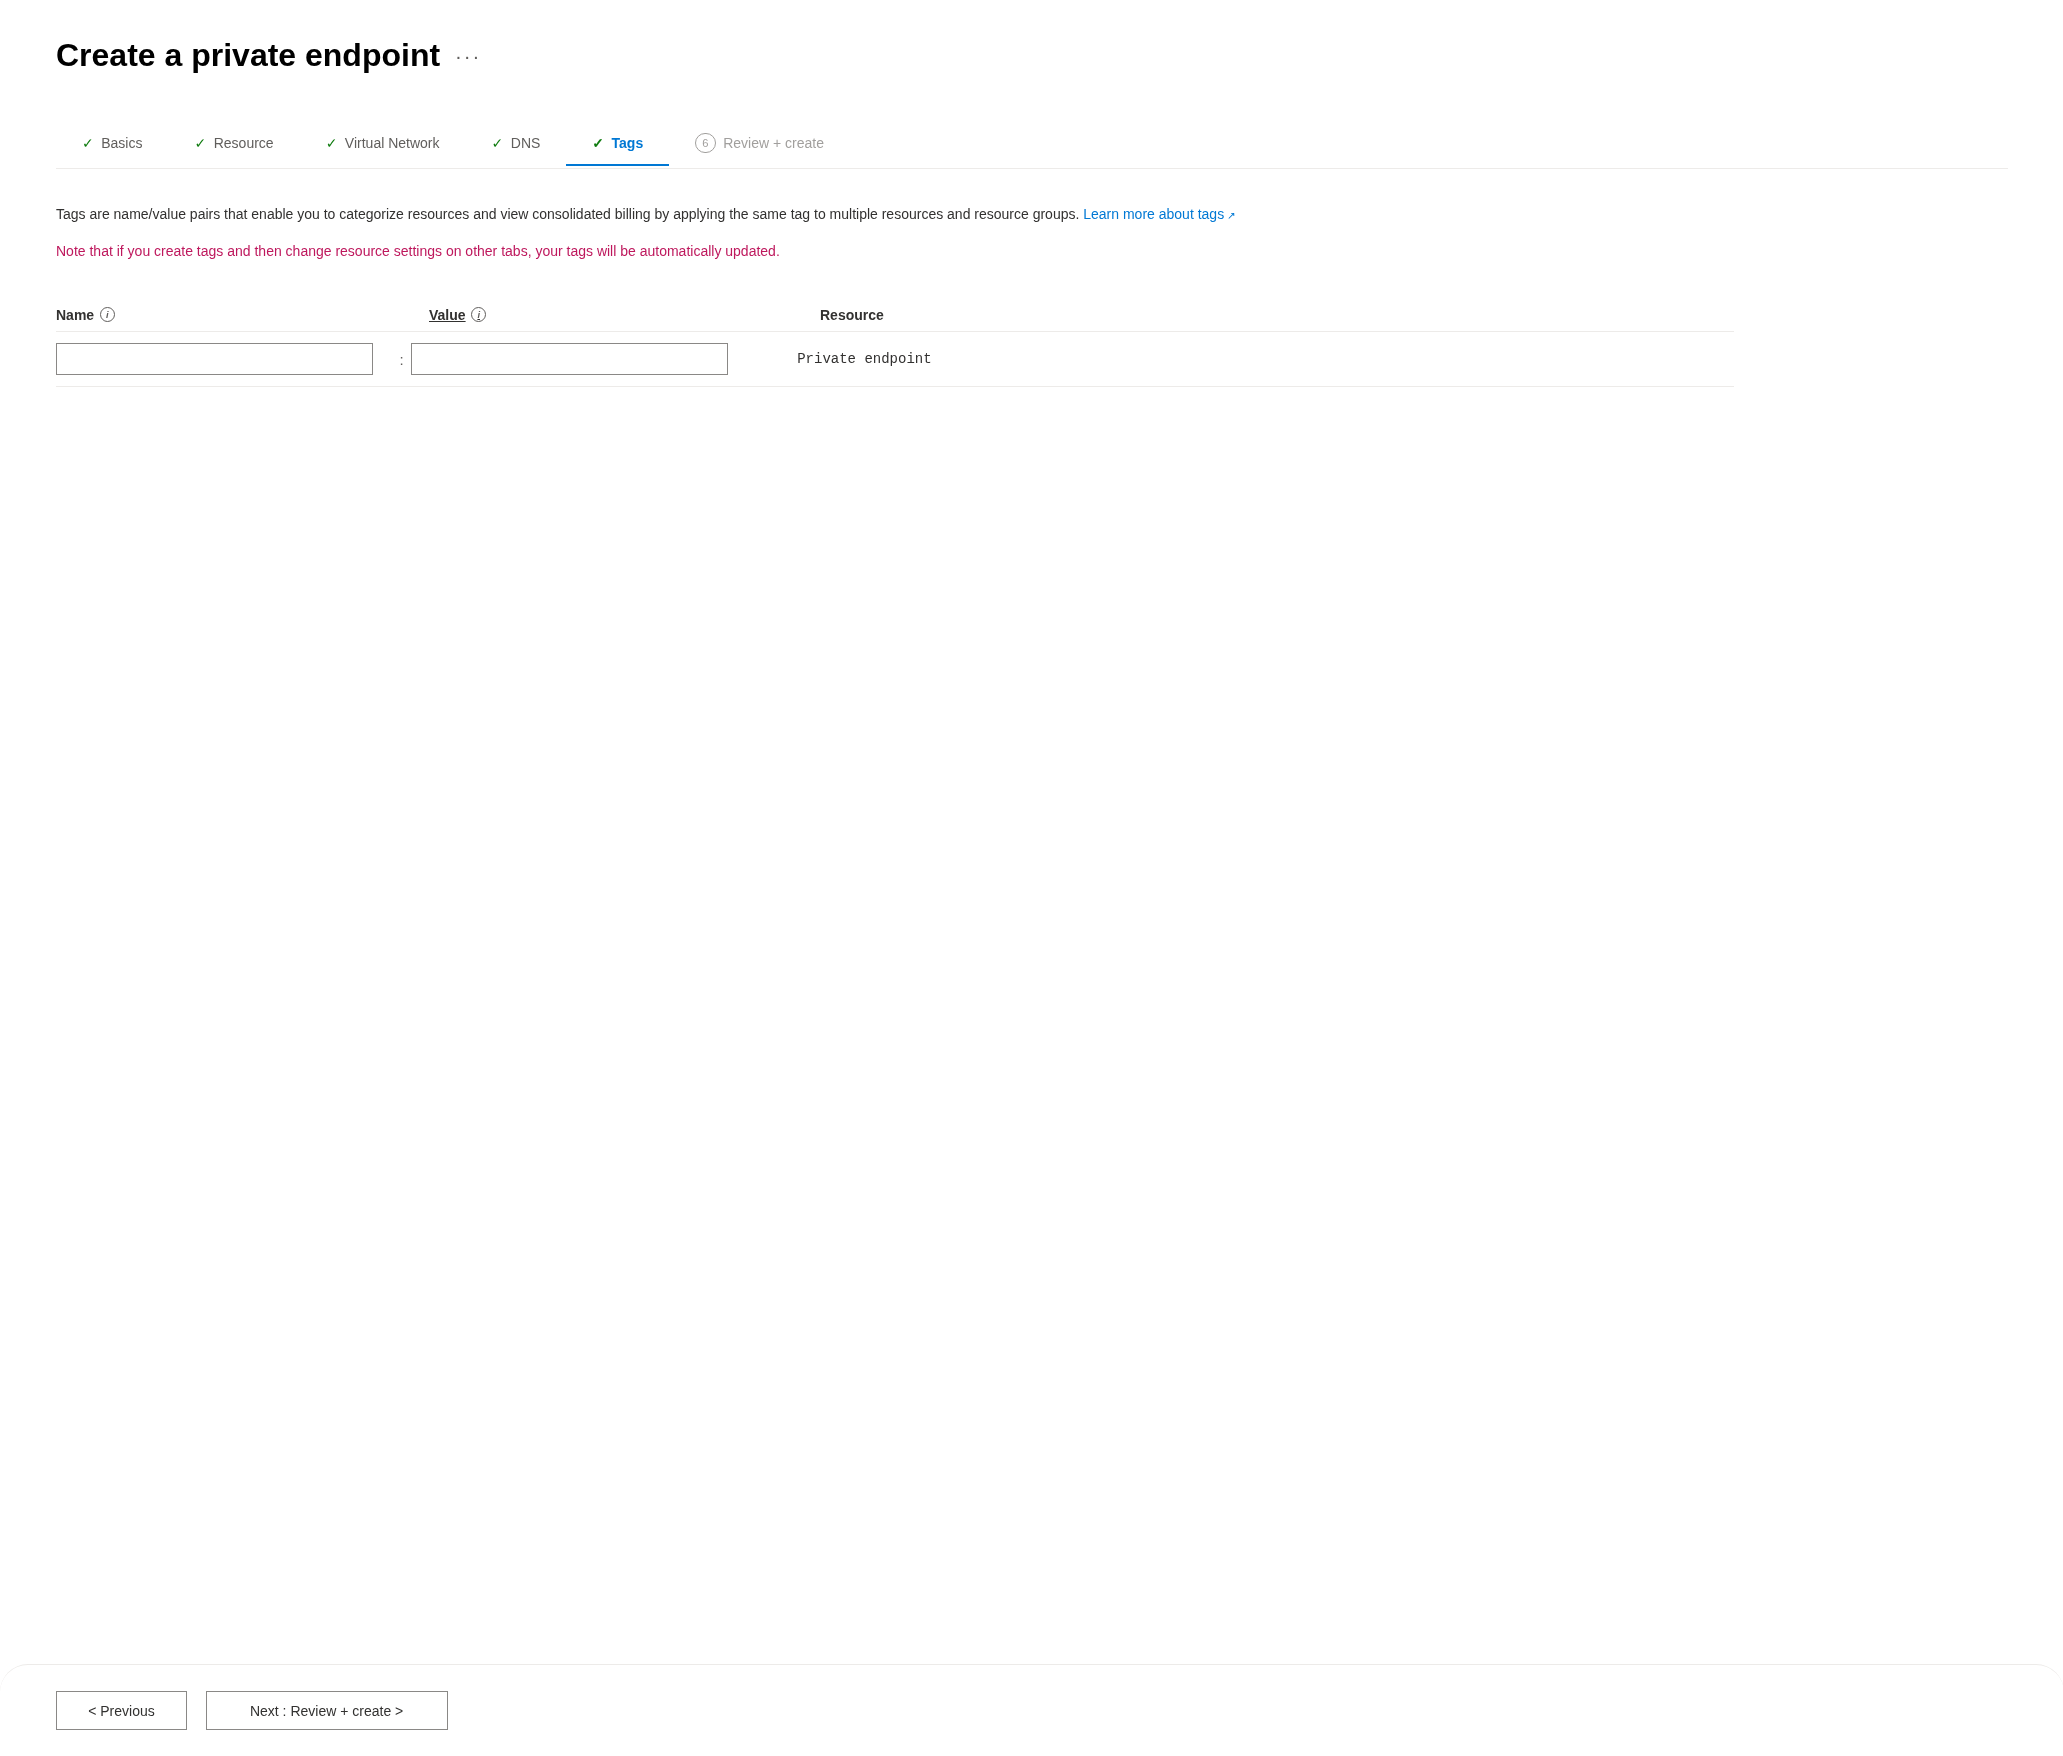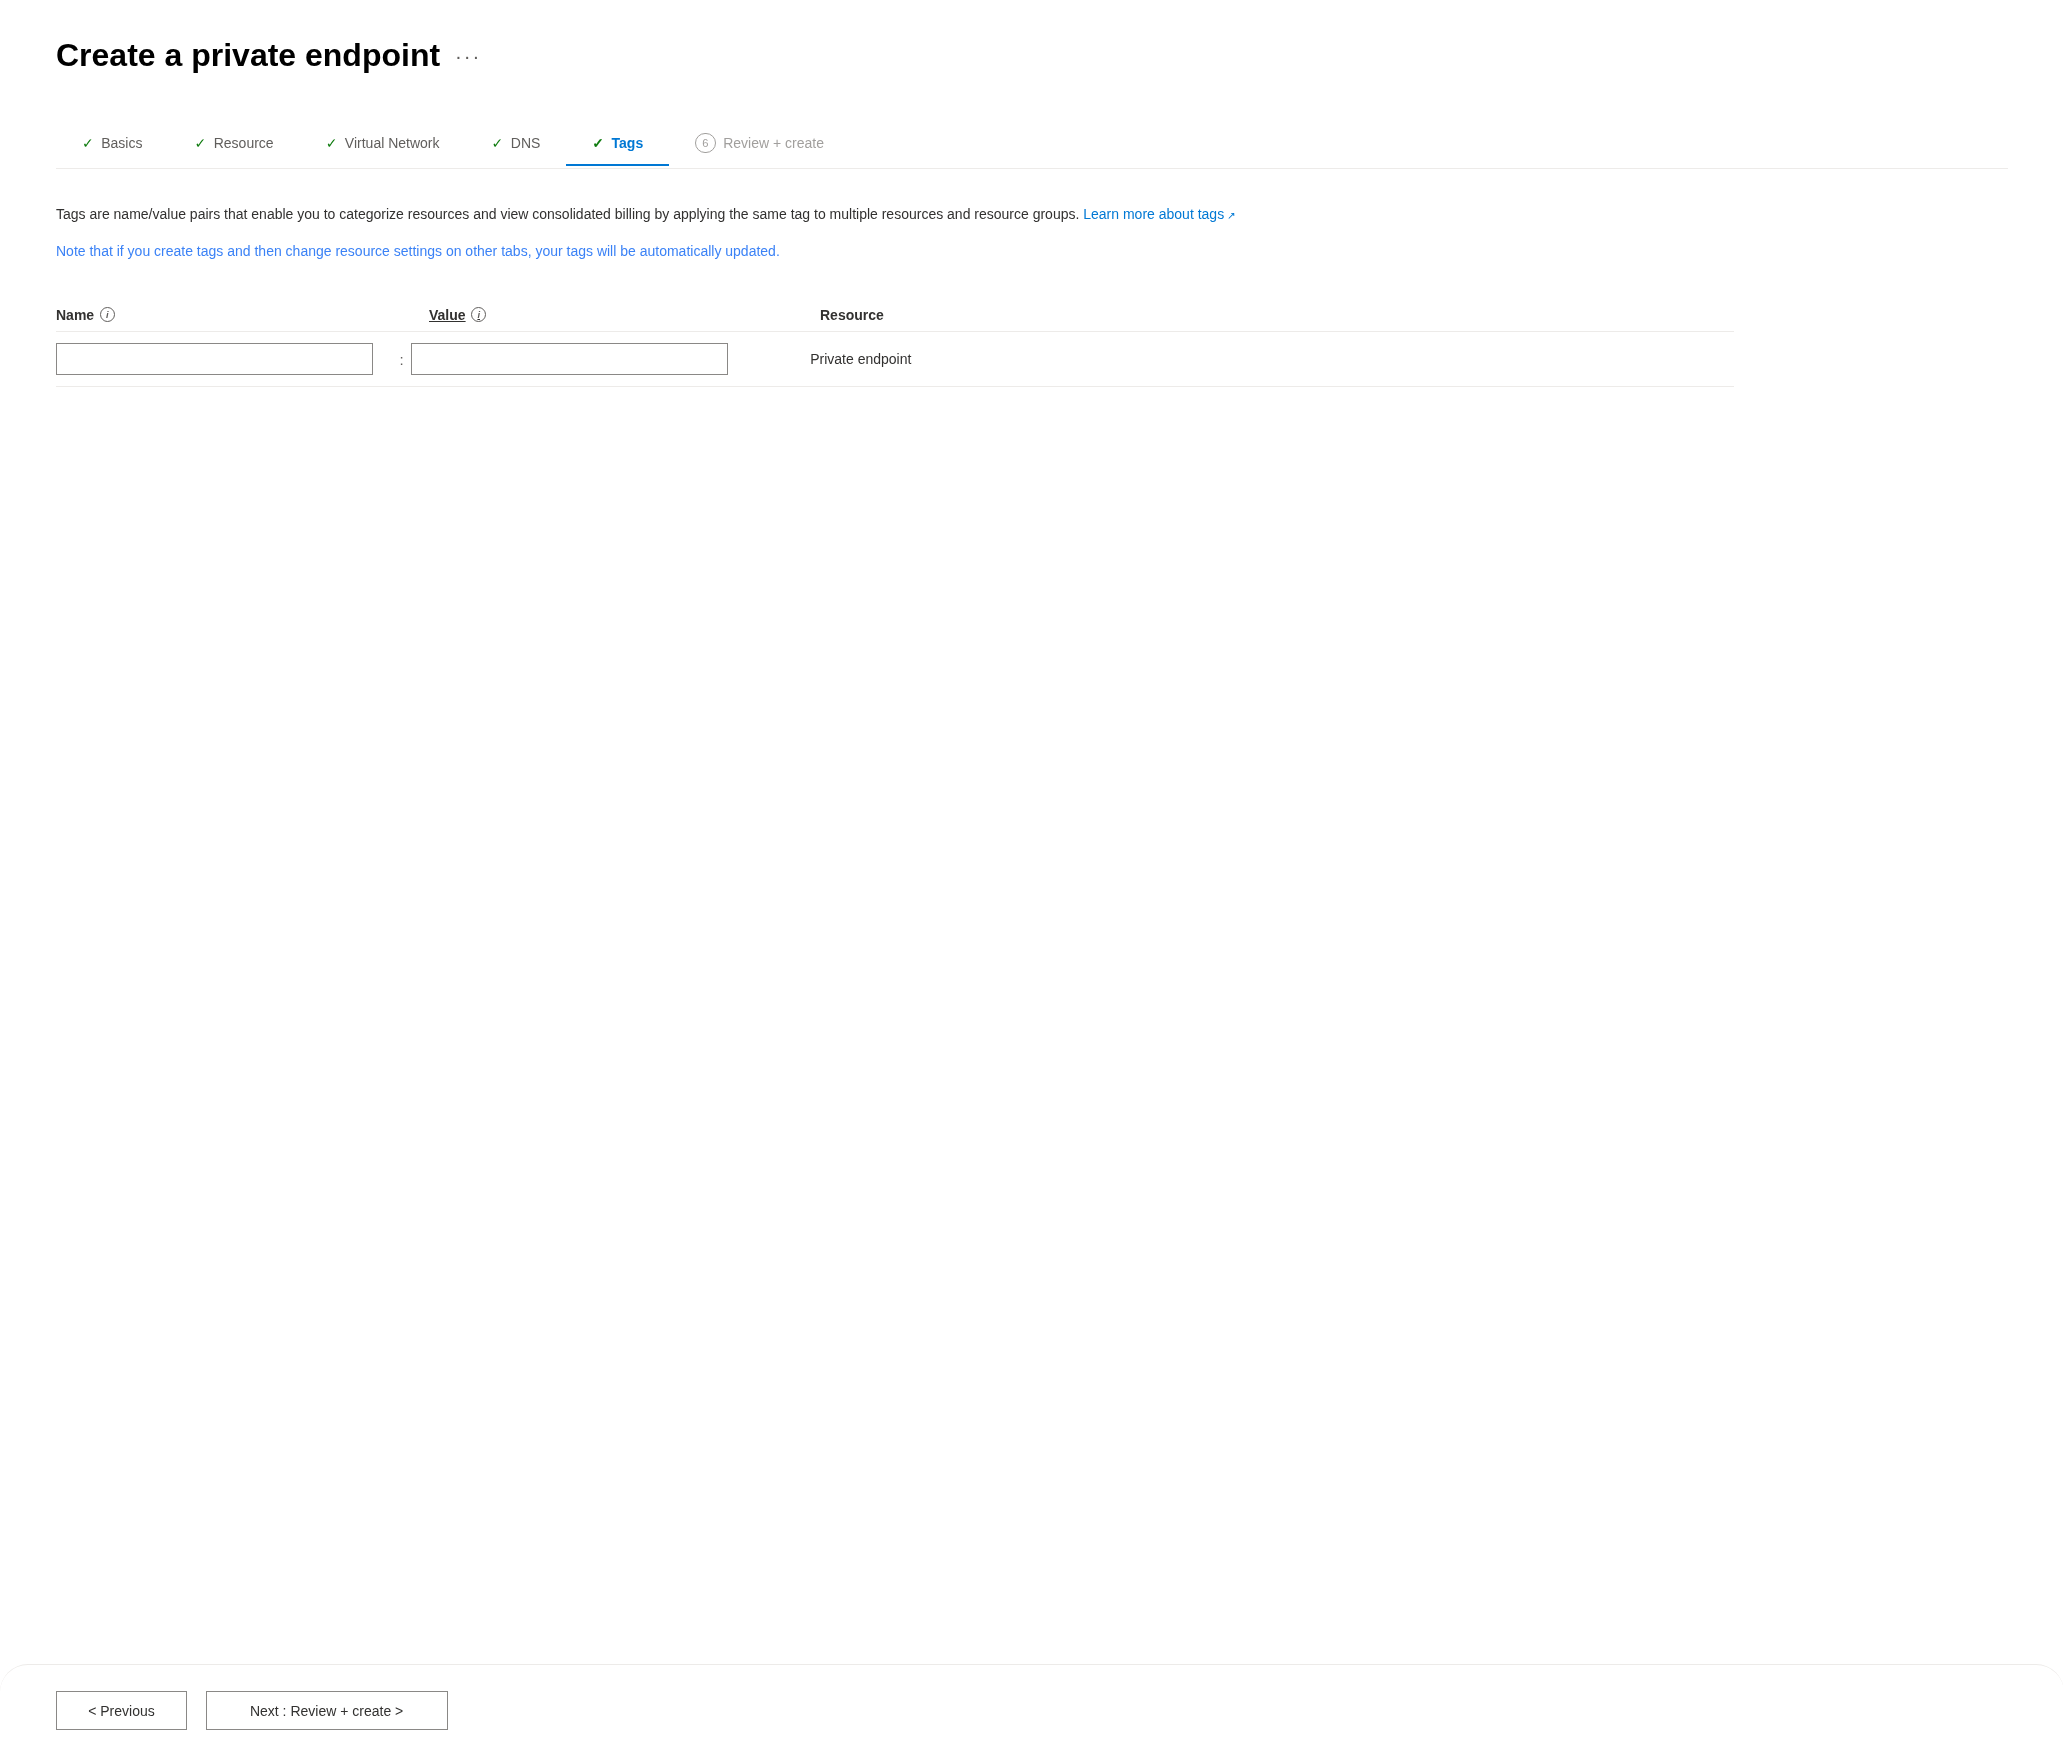--- a/index.html
+++ b/index.html
@@ -115,21 +115,21 @@
       cursor: pointer;
     }
 
     .external-icon {
       font-size: 10.3px;
       margin-left: 2.8px;
     }
 
     .note-text {
       font-size: 14px;
-      color: #3b82f6;
+      color: #be185d;
       line-height: 1.6;
     }
 
     
     .tags-table {
       margin-top: 18.6px;
       width: 100%;
       max-width: 1678px;
     }
 
@@ -312,21 +312,21 @@
     </div>
 
     <div class="table-data-row">
       <div class="col-name">
         <input type="text" class="tag-input" value="" style="">
       </div>
       <span class="colon-separator">:</span>
       <div class="col-value" style="margin-left:0;">
         <input type="text" class="tag-input" value="" style="">
       </div>
-      <div class="col-resource" style="margin-left:45px;">
+      <div class="col-resource" style="margin-left:32px;font-family:Liberation Mono, monospace;">
         <span class="resource-text">Private endpoint</span>
       </div>
     </div>
   </div>
 </div>
 
 <div class="footer">
   <button class="btn btn-previous">&lt; Previous</button>
   <button class="btn btn-next">Next : Review + create &gt;</button>
 </div>

